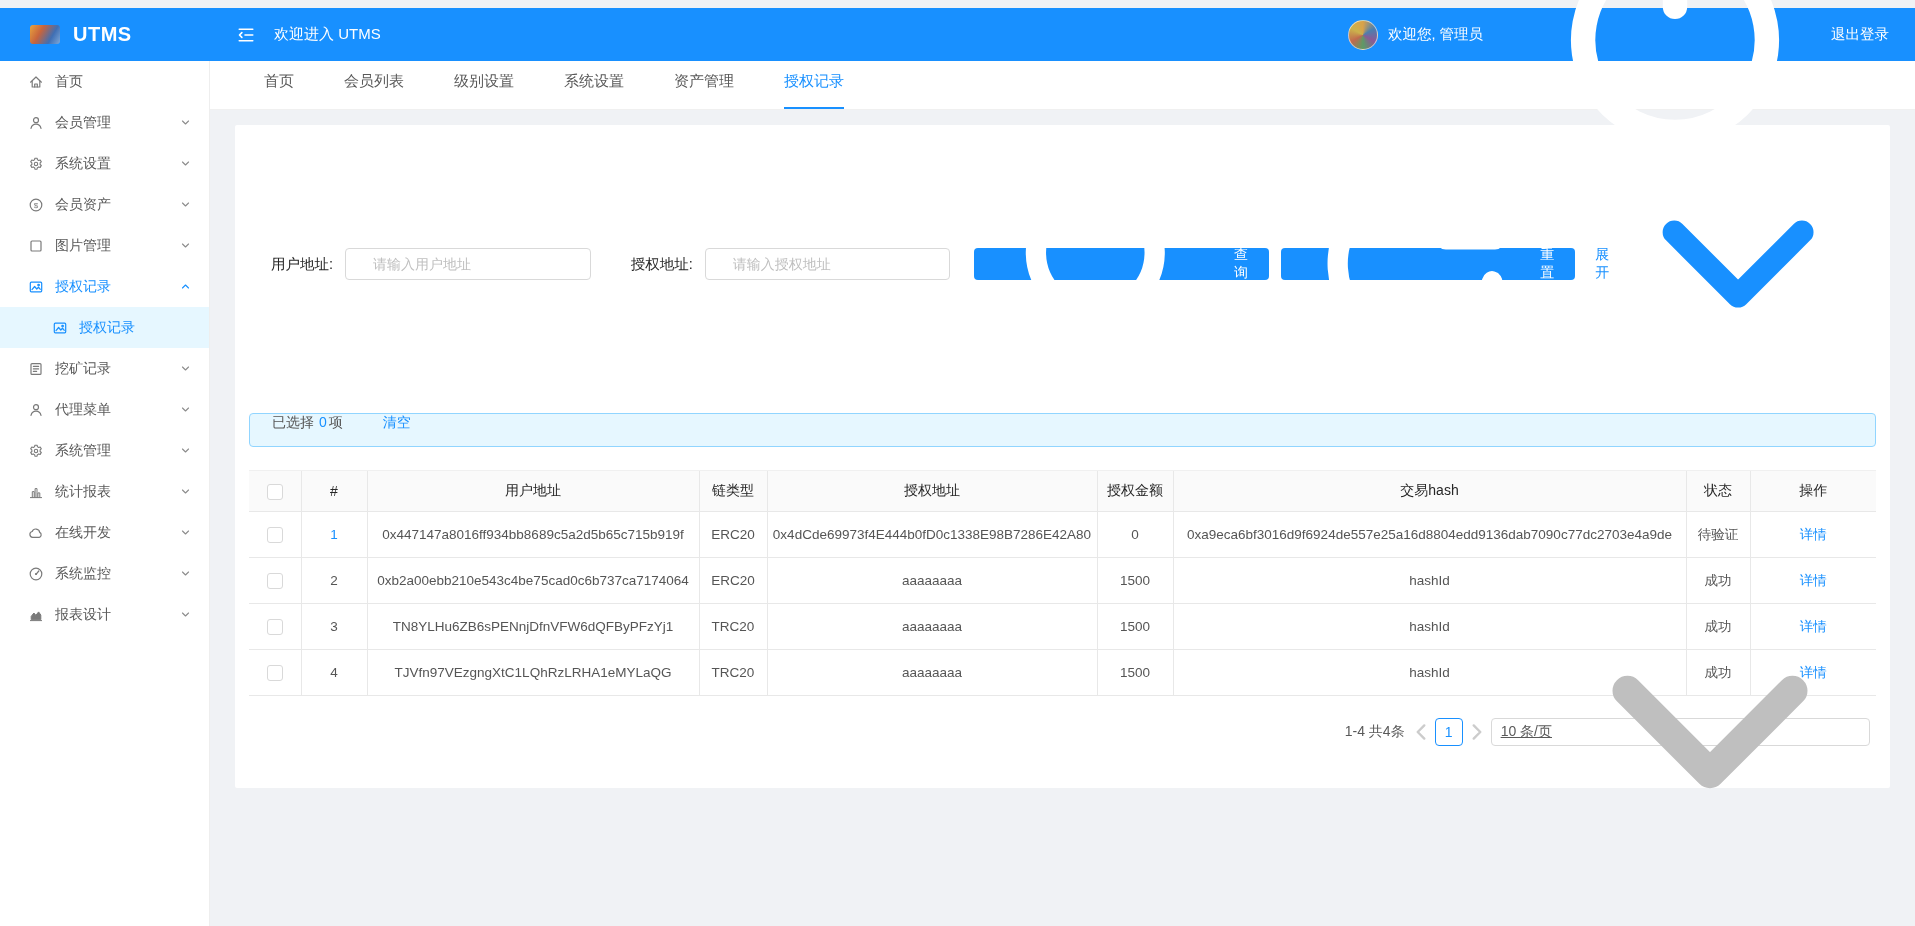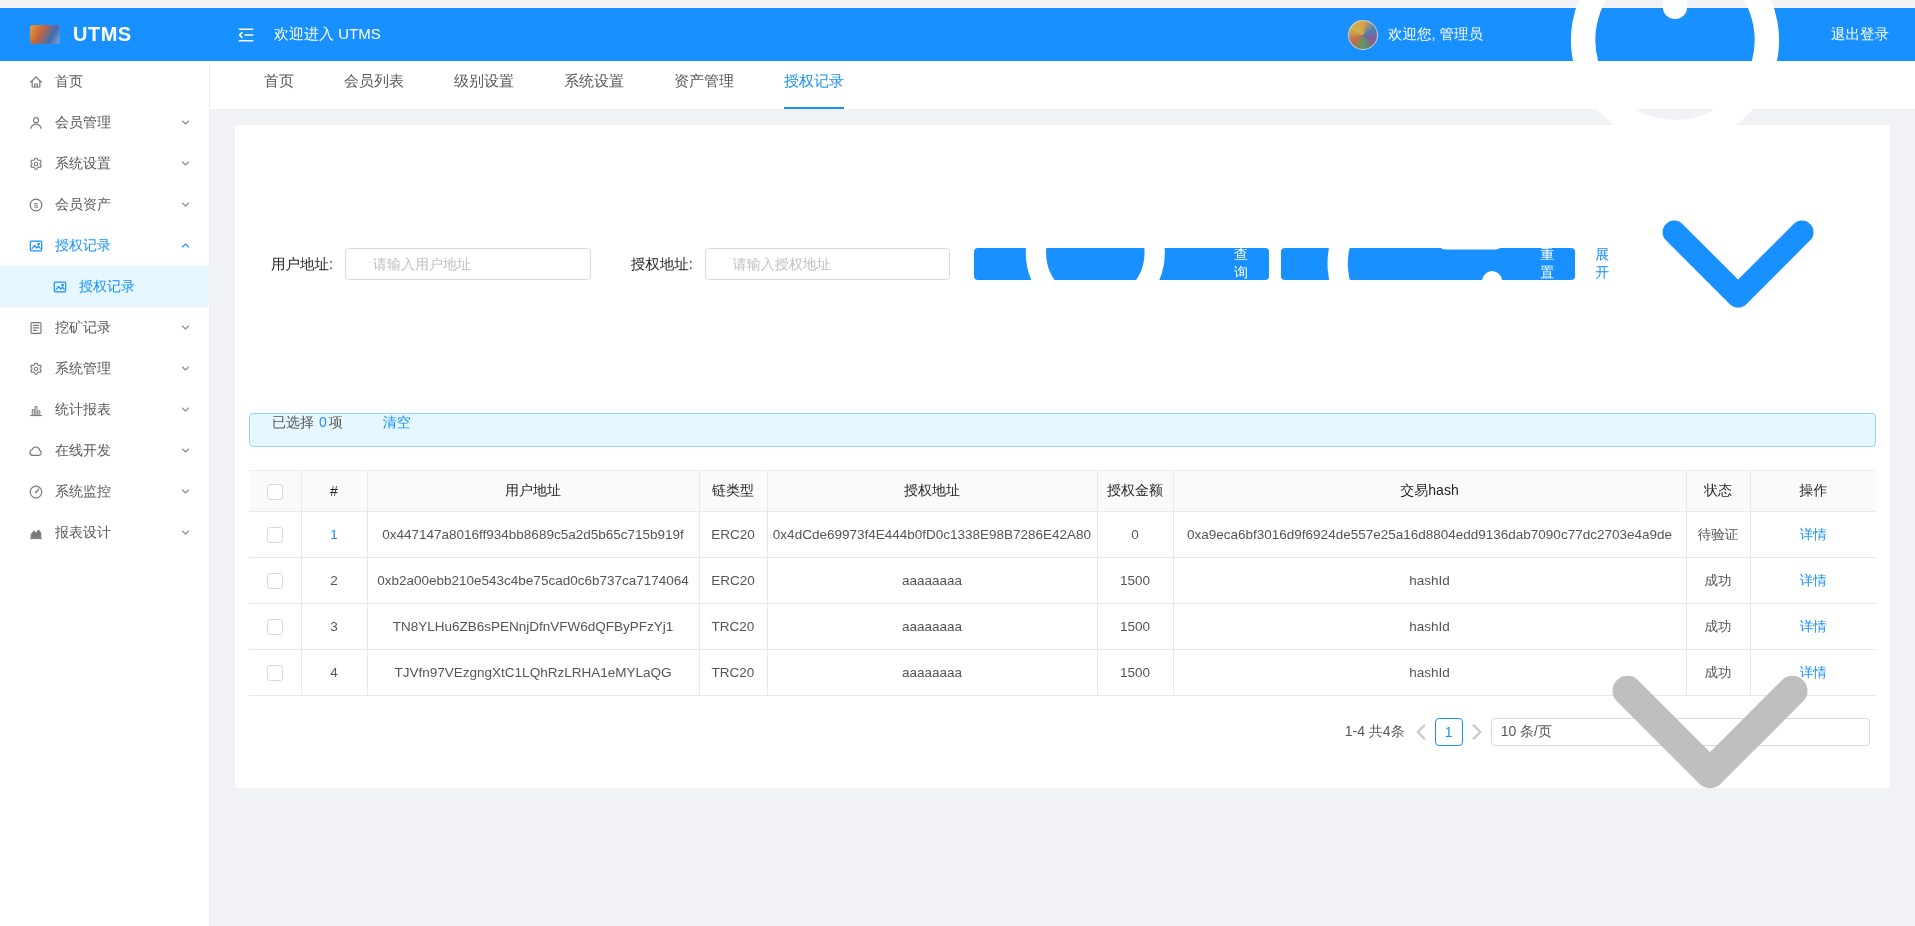--- a/index.html
+++ b/index.html
@@ -72,21 +72,21 @@
   .checkbox { display:inline-block; width:16px; height:16px; border:1px solid #d9d9d9; border-radius:3px; background:#fff; vertical-align:middle; cursor:pointer; }
   td.idx-hl { color:#1890ff; }
   a.detail { color:#1890ff; text-decoration:none; cursor:pointer; }
 
   
   .pager { margin-top:22px; display:flex; justify-content:flex-end; align-items:center; gap:2px; padding-right:6px; color:#595959; }
   .pager .total { margin-right:2px; }
   .pg-arrow { width:24px; height:24px; display:flex; align-items:center; justify-content:center; color:#ccc; cursor:pointer; }
   .pg-arrow svg { width:11px; height:11px; }
   .pg-num { min-width:28px; height:28px; display:flex; align-items:center; justify-content:center; border:1px solid #1890ff; color:#1890ff; border-radius:4px; cursor:pointer; background:#fff; }
-  .pg-size { height:28px; display:flex; align-items:center; gap:8px; border:1px solid #d9d9d9; border-radius:4px; padding:0 9px; color:#595959; cursor:pointer; background:#fff; }
+  .pg-size { height:28px; display:flex; align-items:center; gap:8px; border:1px solid #d9d9d9; border-radius:4px; padding:0 9px; color:#595959; cursor:pointer; background:#fff;text-decoration:underline; }
   .pg-size .ic svg { width:10px; height:10px; display:block; color:#bfbfbf; }
 </style>
 </head>
 <body>
 
 <div class="header">
   <div class="logo-area">
     <div class="logo-img"></div>
     <div class="logo-text">UTMS</div>
   </div>
@@ -177,20 +177,37 @@
       </span>
     <span class="label">会员资产</span>
     <span class="chev">
         <svg viewBox="0 0 16 16" style="width:100%;height:100%;display:block">
           <g fill="none" stroke="currentColor" stroke-width="1.6" stroke-linecap="round" stroke-linejoin="round">
             <path d="M3.6 5.8L8 10.2l4.4-4.4"></path>
           </g>
         </svg>
       </span>
   </div>
+    <div class="side-item">
+    <span class="icon">
+        <svg viewBox="0 0 16 16" style="width:100%;height:100%;display:block">
+          <g fill="none" stroke="currentColor" stroke-width="1.2" stroke-linecap="round" stroke-linejoin="round">
+            <rect x="3" y="3" width="10" height="10" rx="1"></rect>
+          </g>
+        </svg>
+      </span>
+    <span class="label">图片管理</span>
+    <span class="chev">
+        <svg viewBox="0 0 16 16" style="width:100%;height:100%;display:block">
+          <g fill="none" stroke="currentColor" stroke-width="1.6" stroke-linecap="round" stroke-linejoin="round">
+            <path d="M3.6 5.8L8 10.2l4.4-4.4"></path>
+          </g>
+        </svg>
+      </span>
+  </div>
     <div class="side-item active">
     <span class="icon">
         <svg viewBox="0 0 16 16" style="width:100%;height:100%;display:block">
           <g fill="none" stroke="currentColor" stroke-width="1.2" stroke-linecap="round" stroke-linejoin="round">
             <rect x="2.3" y="3.2" width="11.4" height="9.6" rx="1"></rect>
             <path d="M4 10.6l2.6-3.1 2.2 2.5 1.7-1.9 1.8 2.3"></path>
             <circle cx="10.6" cy="6.1" r=".8"></circle>
           </g>
         </svg>
       </span>
@@ -218,20 +235,38 @@
     <div class="side-item">
     <span class="icon">
         <svg viewBox="0 0 16 16" style="width:100%;height:100%;display:block">
           <g fill="none" stroke="currentColor" stroke-width="1.2" stroke-linecap="round" stroke-linejoin="round">
             <rect x="3" y="2.6" width="10" height="10.8" rx="1"></rect>
             <path d="M5.4 5.4h5.2M5.4 7.9h5.2M5.4 10.4h3.2"></path>
           </g>
         </svg>
       </span>
     <span class="label">挖矿记录</span>
+    <span class="chev">
+        <svg viewBox="0 0 16 16" style="width:100%;height:100%;display:block">
+          <g fill="none" stroke="currentColor" stroke-width="1.6" stroke-linecap="round" stroke-linejoin="round">
+            <path d="M3.6 5.8L8 10.2l4.4-4.4"></path>
+          </g>
+        </svg>
+      </span>
+  </div>
+    <div class="side-item">
+    <span class="icon">
+        <svg viewBox="0 0 16 16" style="width:100%;height:100%;display:block">
+          <g fill="none" stroke="currentColor" stroke-width="1.2" stroke-linecap="round" stroke-linejoin="round">
+            <circle cx="8" cy="5.2" r="2.5"></circle>
+            <path d="M3 13.3c.7-2.9 2.6-4.2 5-4.2s4.3 1.3 5 4.2"></path>
+          </g>
+        </svg>
+      </span>
+    <span class="label">代理菜单</span>
     <span class="chev">
         <svg viewBox="0 0 16 16" style="width:100%;height:100%;display:block">
           <g fill="none" stroke="currentColor" stroke-width="1.6" stroke-linecap="round" stroke-linejoin="round">
             <path d="M3.6 5.8L8 10.2l4.4-4.4"></path>
           </g>
         </svg>
       </span>
   </div>
     <div class="side-item">
     <span class="icon">

